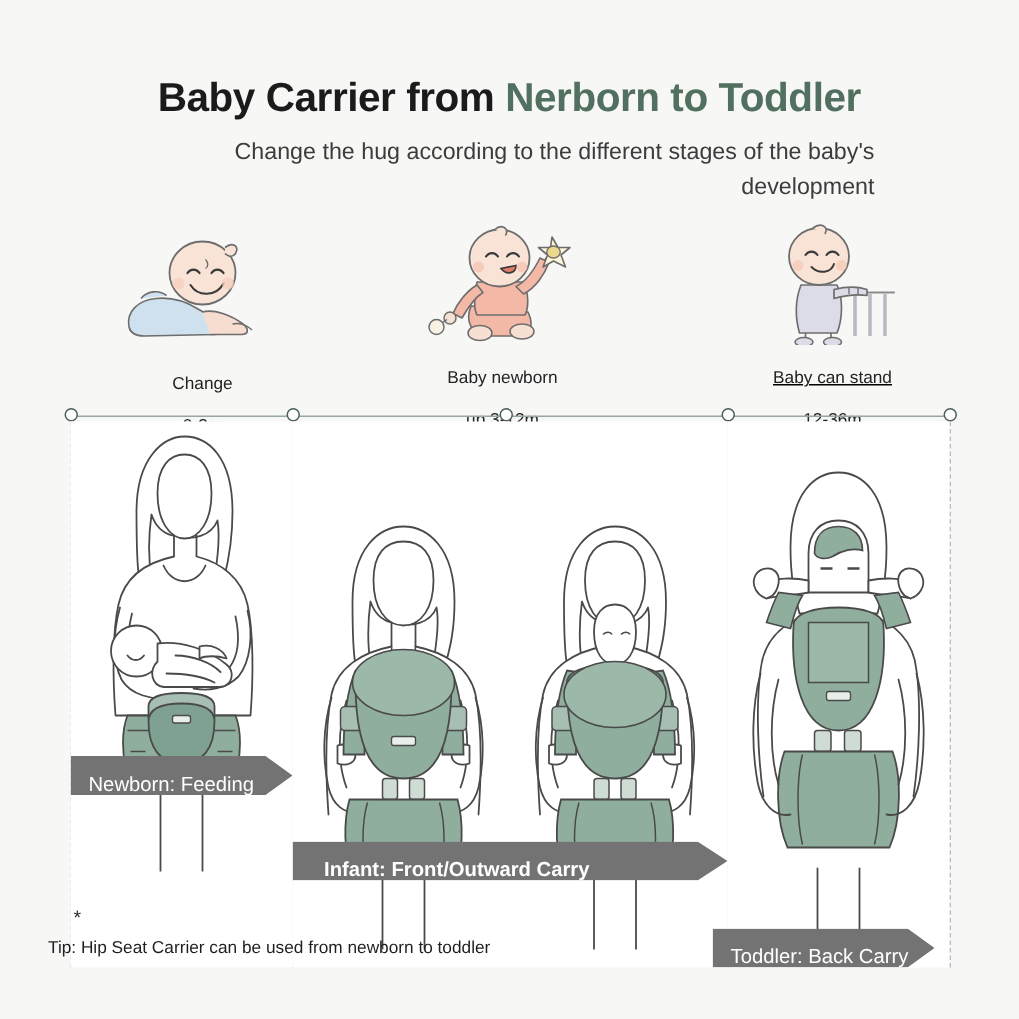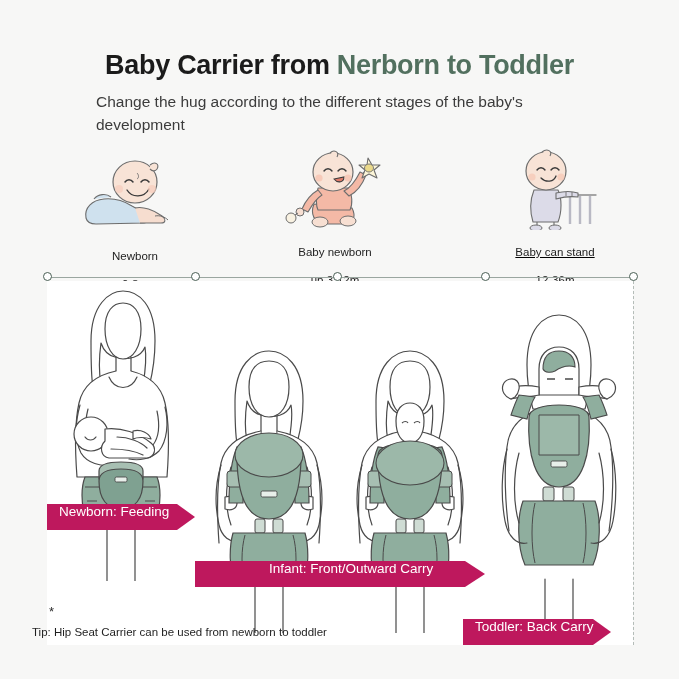--- a/index.html
+++ b/index.html
@@ -35,21 +35,21 @@
     color: #1b1b1b;
     white-space: nowrap;
   }
   .title .accent { color: #52705f; }
 
   .subtitle {
     position: absolute;
     left: 96px;
     top: 90px;
     width: 487px;
-    text-align: left;
+    text-align: right;
     font-size: 15.5px;
     line-height: 23px;
     color: #3c3c3c;
   }
 
   
   .stage {
     position: absolute;
     width: 180px;
     text-align: center;
@@ -110,48 +110,48 @@
   #panel-1 { left: 195px; width: 290px; }
   #panel-2 { left: 485px; width: 148px; }
 
   .figure {
     position: absolute;
   }
 
   
   .banner {
     position: absolute;
-    background: #be185d;
+    background: #737373;
     color: #ffffff;
     font-size: 13.5px;
     font-weight: 500;
     display: flex;
-    align-items: flex-start;
+    align-items: flex-end;
     height: 26px;
     box-sizing: border-box;
     white-space: nowrap;
   }
   .banner .blabel {
     padding-left: 12px;
   }
   #banner-0 {
     left: 47px;
     top: 504px;
     width: 148px;
     clip-path: polygon(0 0, calc(100% - 18px) 0, 100% 50%, calc(100% - 18px) 100%, 0 100%);
   }
   #banner-1 {
     left: 195px;
     top: 561px;
     width: 290px;
     clip-path: polygon(0 0, calc(100% - 20px) 0, 100% 50%, calc(100% - 20px) 100%, 0 100%);
   }
-  #banner-1 .blabel { padding-left: 74px; }
+  #banner-1 .blabel { padding-left: 21px; font-weight: bold; }
   #banner-2 {
-    left: 463px;
+    left: 475px;
     top: 619px;
     width: 148px;
     clip-path: polygon(0 0, calc(100% - 18px) 0, 100% 50%, calc(100% - 18px) 100%, 0 100%);
   }
 
   
   .foot-star {
     position: absolute;
     left: 49px;
     top: 604px;
@@ -194,21 +194,21 @@
 
         <path d="M45 30 C47 27 51 27 53 30" fill="none" stroke="#3a3a3a" stroke-width="1.5" stroke-linecap="round"></path>
         <path d="M61 30 C63 27 67 27 69 30" fill="none" stroke="#3a3a3a" stroke-width="1.5" stroke-linecap="round"></path>
         <path d="M47 38 C52 46 64 46 69 37" fill="none" stroke="#3a3a3a" stroke-width="1.4" stroke-linecap="round"></path>
         <circle cx="39" cy="37" r="4" fill="#f7cdbd" opacity="0.75"></circle>
         <circle cx="72" cy="37" r="4" fill="#f7cdbd" opacity="0.75"></circle>
         <path d="M57 21 C59 23 59 26 57 27" fill="none" stroke="#6d6d6d" stroke-width="0.9"></path>
       </svg>
     </div>
     <div class="cap">
-      <span>Newborn</span><br>
+      <span>Change</span><br>
       <span>0-3m</span>
     </div>
   </div>
 
   <div class="stage" id="stage-1">
     <div class="art">
       <svg width="110" height="82" viewBox="0 0 110 82">
 
         <path d="M34 56 C30 66 34 75 45 76 L66 76 C74 75 76 68 72 60 Z" fill="#f4b9a6" stroke="#6d6d6d" stroke-width="1.1" stroke-linejoin="round"></path>
         <ellipse cx="40" cy="74" rx="8" ry="5" fill="#f7dfd2" stroke="#6d6d6d" stroke-width="1"></ellipse>

